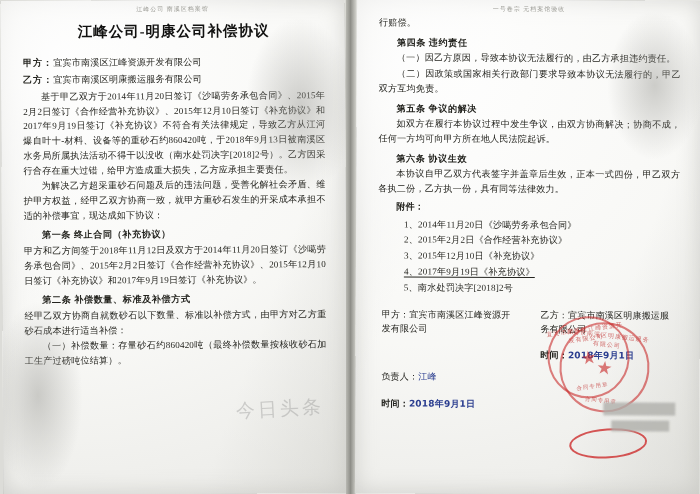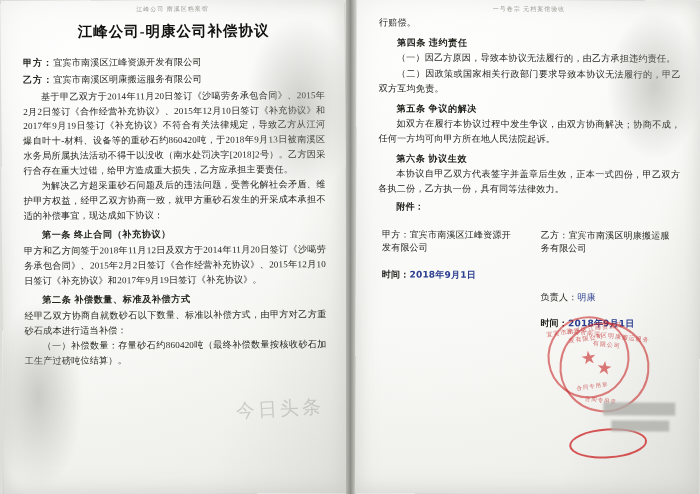--- a/index.html
+++ b/index.html
@@ -265,37 +265,44 @@
       <p class="ind">（一）因乙方原因，导致本协议无法履行的，由乙方承担违约责任。</p>
       <p class="ind">（二）因政策或国家相关行政部门要求导致本协议无法履行的，甲乙双方互均免责。</p>
 
       <p class="sec-head">第五条  争议的解决</p>
       <p class="ind">如双方在履行本协议过程中发生争议，由双方协商解决；协商不成，任何一方均可向甲方所在地人民法院起诉。</p>
 
       <p class="sec-head">第六条  协议生效</p>
       <p class="ind">本协议自甲乙双方代表签字并盖章后生效，正本一式四份，甲乙双方各执二份，乙方执一份，具有同等法律效力。</p>
 
       <p class="sub-head">附件：</p>
+      <ul class="attach-list">
+        <li><span>1、2014年11月20日《沙噶劳务承包合同》</span></li>
+        <li><span>2、2015年2月2日《合作经营补充协议》</span></li>
+        <li><span>3、2015年12月10日《补充协议》</span></li>
+        <li class="ul"><span>4、2017年9月19日《补充协议》</span></li>
+        <li><span>5、南水处罚决字[2018]2号</span></li>
+      </ul>
 
       <div class="sign-block">
         <div class="sign-col">
           <div class="nm">
             <span>甲方：</span><span>宜宾市南溪区江峰资源开发有限公司</span>
           </div>
+          <div class="resp">
+            <span>负责人：</span><span class="hand">江峰</span>
+          </div>
           <div class="date">
             <span>时间：</span><span class="hand">2018年9月1日</span>
           </div>
         </div>
 
         <div class="sign-col">
           <div class="nm">
             <span>乙方：</span><span>宜宾市南溪区明康搬运服务有限公司</span>
-          </div>
-          <div class="resp">
-            <span>负责人：</span><span class="hand">明康</span>
           </div>
           <div class="date">
             <span>时间：</span><span class="hand">2018年9月1日</span>
           </div>
         </div>
       </div>
     </div>
 
     <div class="seal seal-left">
       <div class="arc-top">宜宾市南溪区江峰资源开发有限公司</div>

